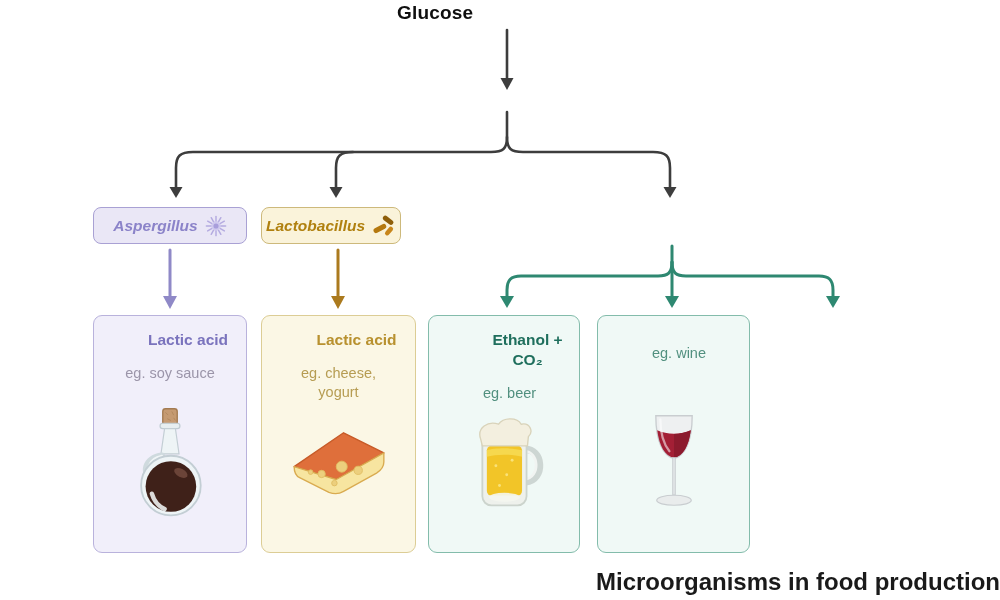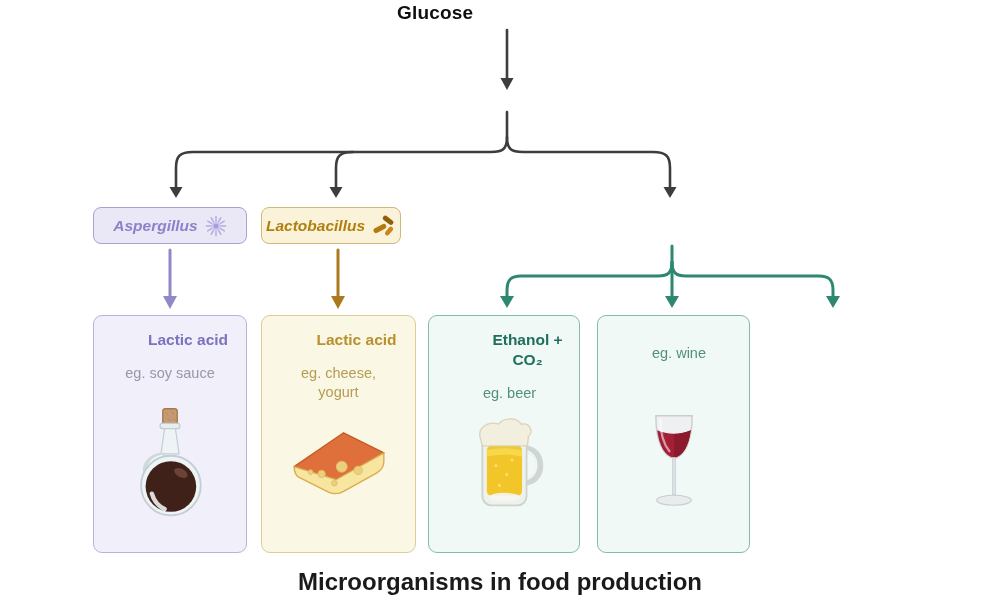--- a/index.html
+++ b/index.html
@@ -44,21 +44,21 @@
   #prod-cheese .prod-example{color:#b69c52;}
 
   .teal-box{background:#f0f9f6;border:1.5px solid #83bcab;padding-left:11px;}
   .teal-box .prod-title{color:#1f6f5d;}
   .teal-box .prod-example{color:#51907f;}
   #prod-beer{left:428px;width:152px;}
   #prod-wine{left:597px;width:153px;}
   #prod-bread{left:766px;width:152px;}
 
   #caption{
-    position:absolute;left:0;right:0;top:568px;text-align:center;
+    position:absolute;left:0;right:0;top:568px;text-align:right;
     font-size:24px;font-weight:bold;color:#1a1a1a;
   }
 </style>
 </head>
 <body>
 
 <div id="canvas">
 
   <svg id="connector-svg" width="1000" height="600" viewBox="0 0 1000 600">
 

